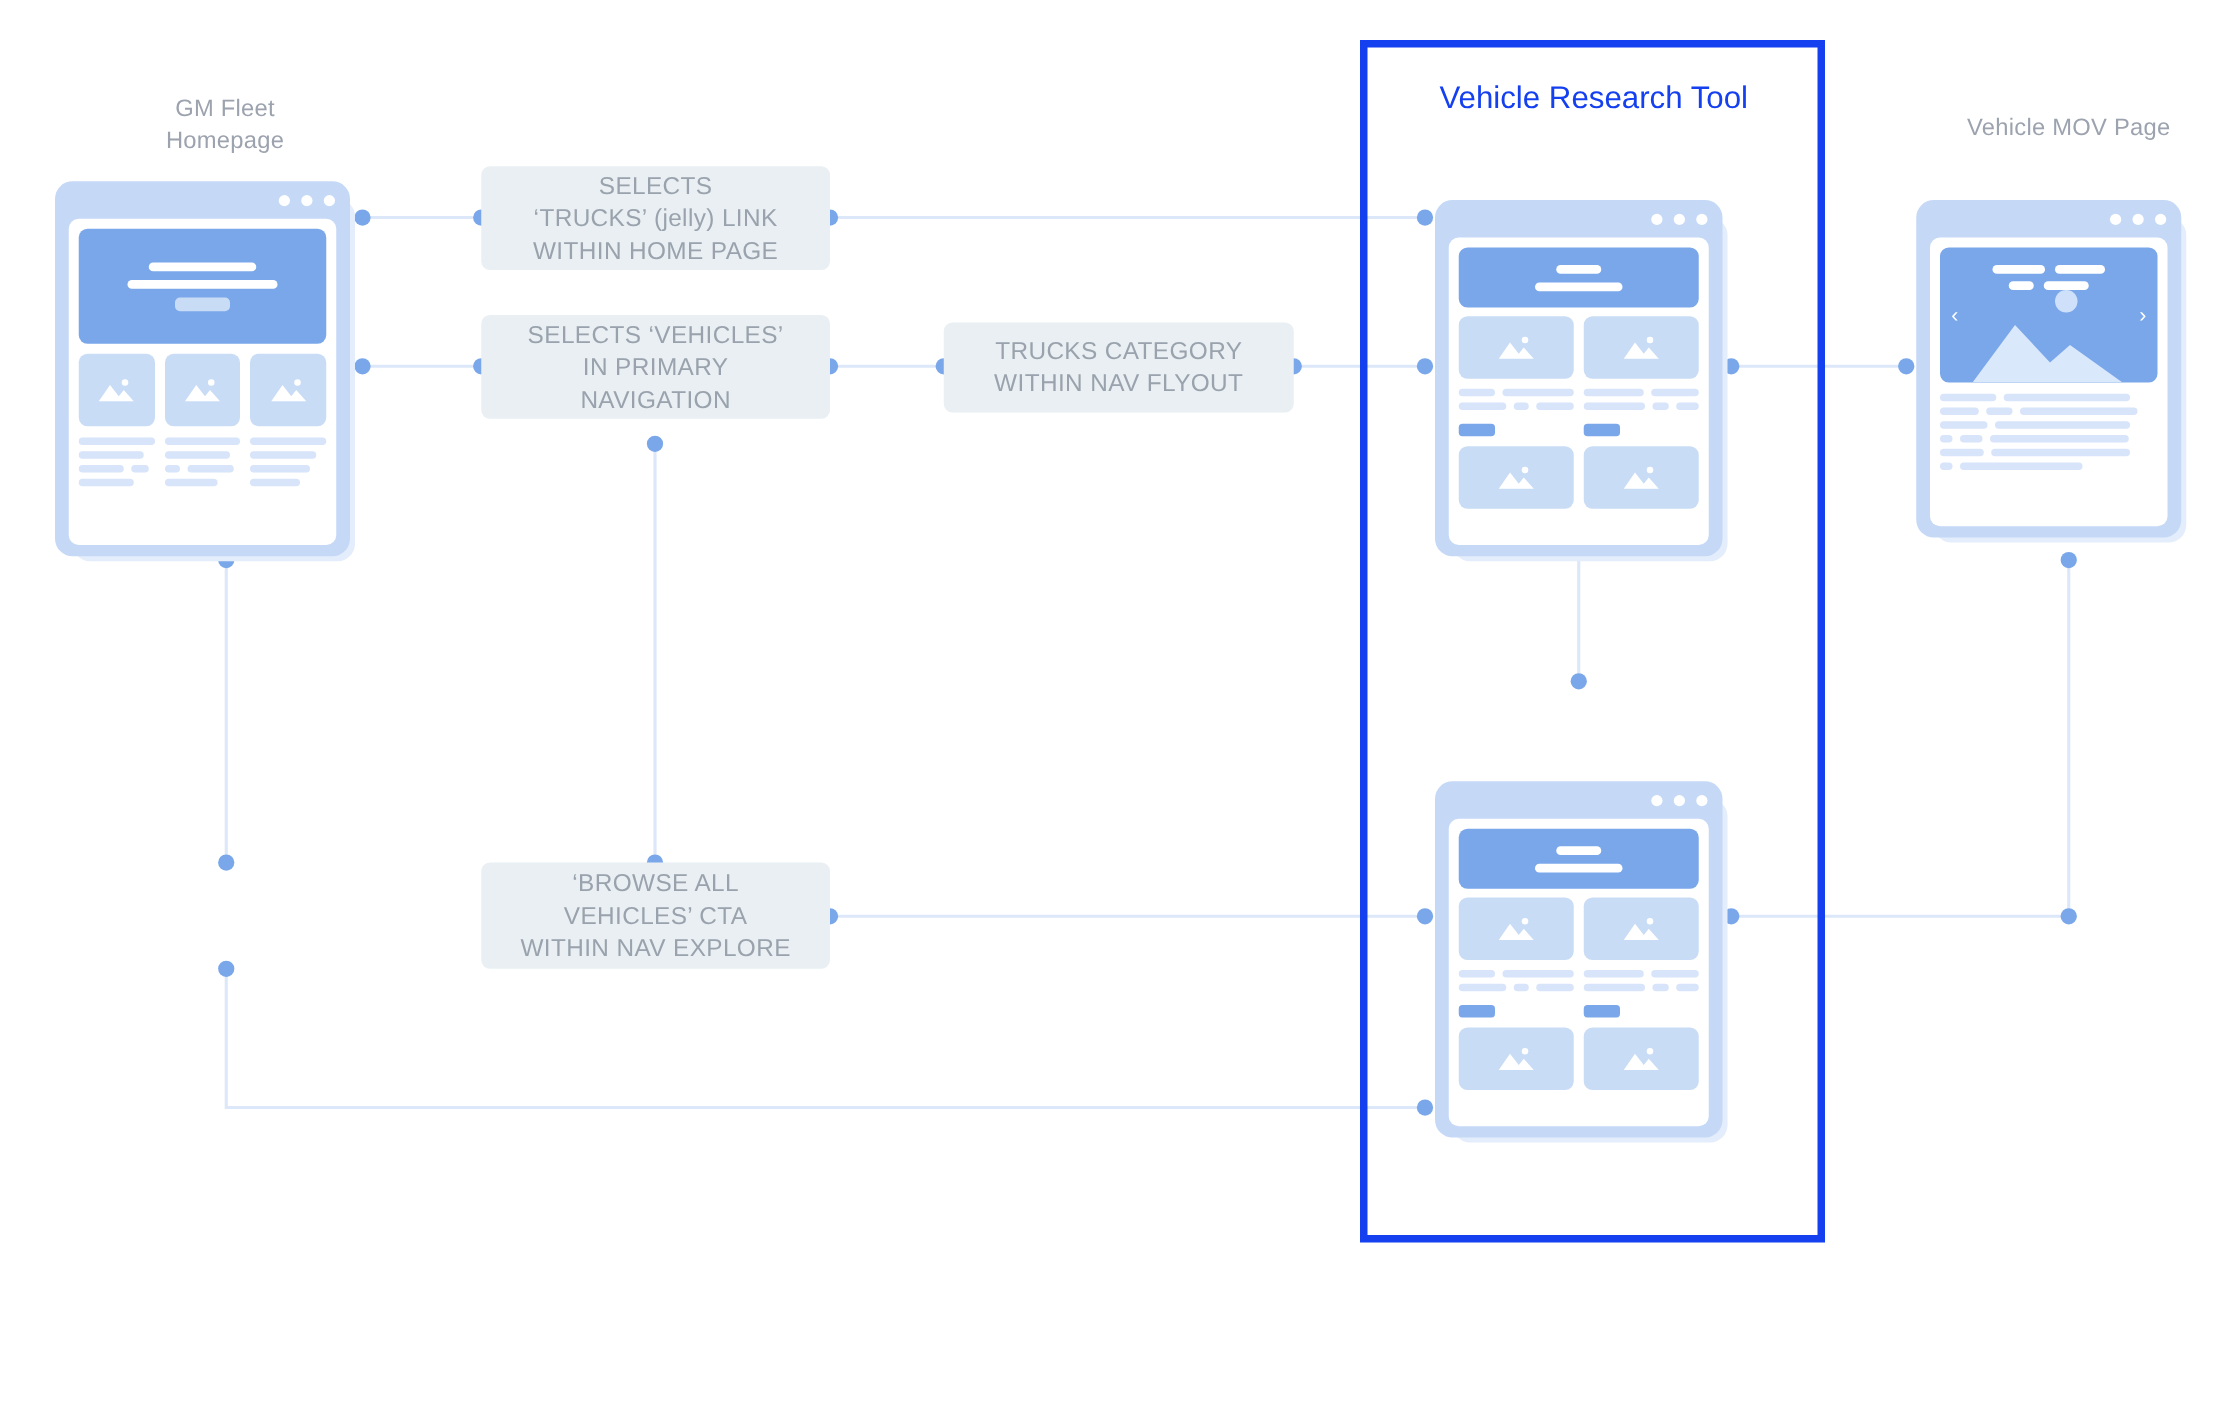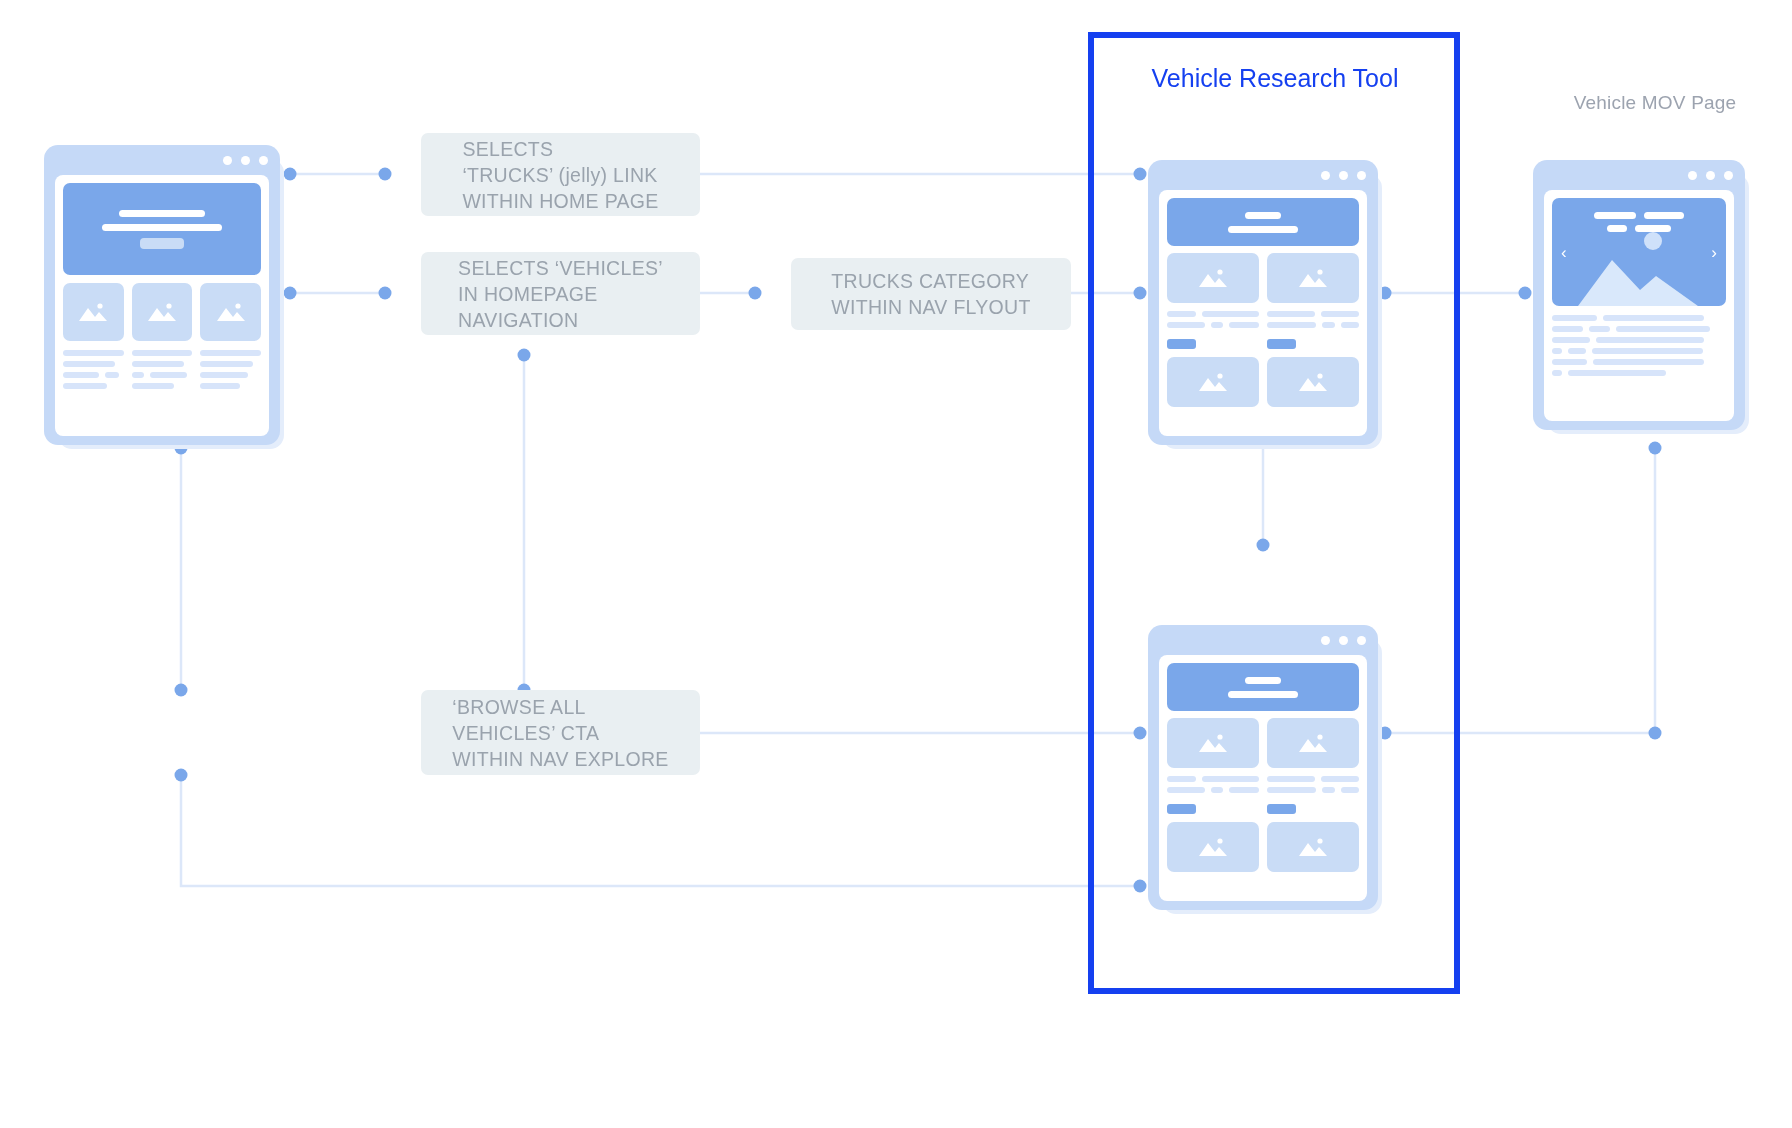--- a/index.html
+++ b/index.html
@@ -45,28 +45,28 @@
   }
 
   
   .step-box {
     position: absolute;
     background: #e9eff2;
     border-radius: 7px;
     display: flex;
     align-items: center;
     justify-content: center;
+    text-align: center;
     color: #9aa3ad;
     font-size: 19.5px;
     line-height: 26px;
     letter-spacing: .3px;
     white-space: pre-line;
     box-sizing: border-box;
     padding: 10px 1px;
-    margin-left: 36px;
   }
 
   
   #highlight-frame {
     position: absolute;
     border: 6px solid #1540f0;
     box-sizing: border-box;
     background: transparent;
   }
 
@@ -282,32 +282,34 @@
 
       <circle cx="1140" cy="733" r="6.5"></circle>
       <circle cx="1385" cy="733" r="6.5"></circle>
       <circle cx="1655" cy="733" r="6.5"></circle>
       <circle cx="1140" cy="886" r="6.5"></circle>
     </g>
   </svg>
 
   <div id="highlight-frame" style="left:1088px; top:32px; width:372px; height:962px;"></div>
 
+  <div class="page-title" style="left:40px; top:75px; width:280px;">GM Fleet
+Homepage</div>
 
   <div class="page-title highlighted" style="left:1100px; top:63px; width:350px;">Vehicle Research Tool</div>
 
   <div class="page-title" style="left:1510px; top:90px; width:290px;">Vehicle MOV Page</div>
 
 
   <div class="step-box" style="left:385px; top:133px; width:279px; height:83px;">SELECTS
 ‘TRUCKS’ (jelly) LINK
 WITHIN HOME PAGE</div>
 
   <div class="step-box" style="left:385px; top:252px; width:279px; height:83px;">SELECTS ‘VEHICLES’
-IN HOMEPAGE
+IN PRIMARY
 NAVIGATION</div>
 
   <div class="step-box" style="left:755px; top:258px; width:280px; height:72px;">TRUCKS CATEGORY
 WITHIN NAV FLYOUT</div>
 
 
   <div class="step-box" style="left:385px; top:690px; width:279px; height:85px;">‘BROWSE ALL
 VEHICLES’ CTA
 WITHIN NAV EXPLORE</div>
 

